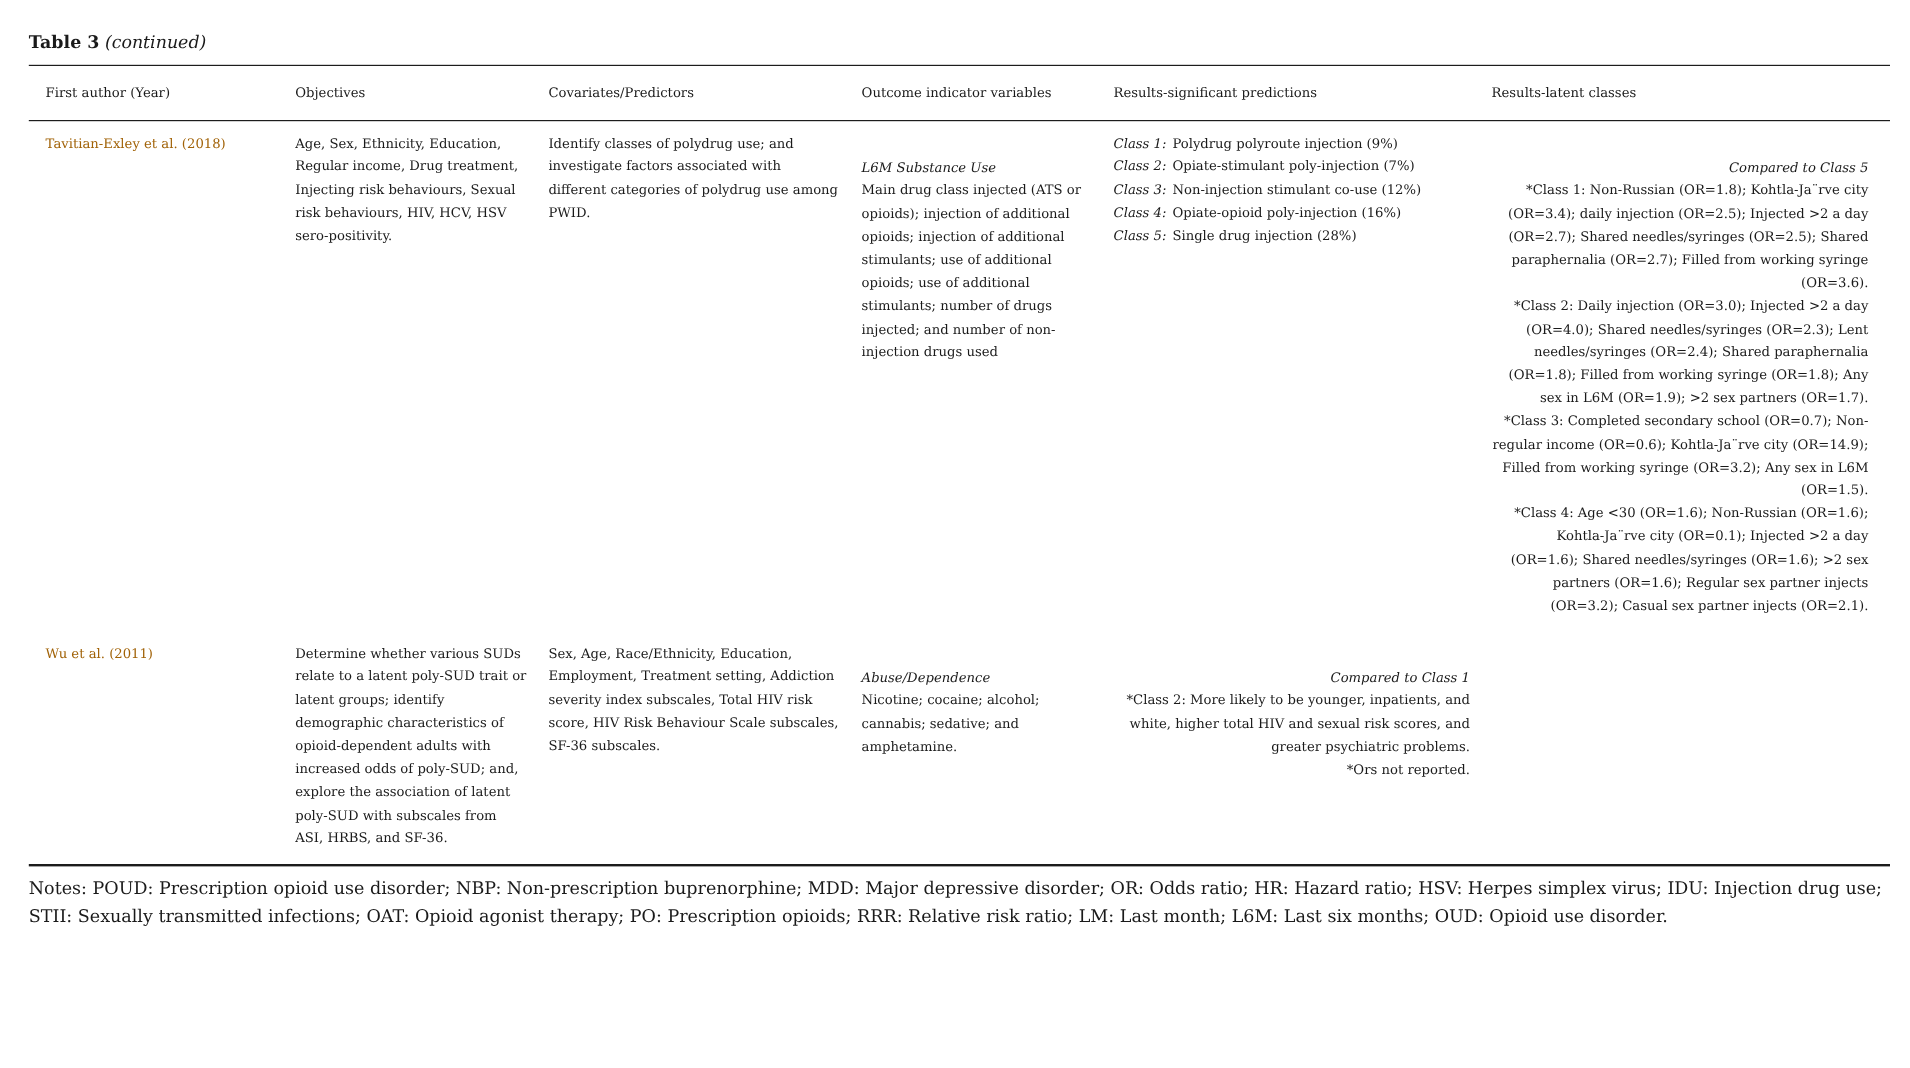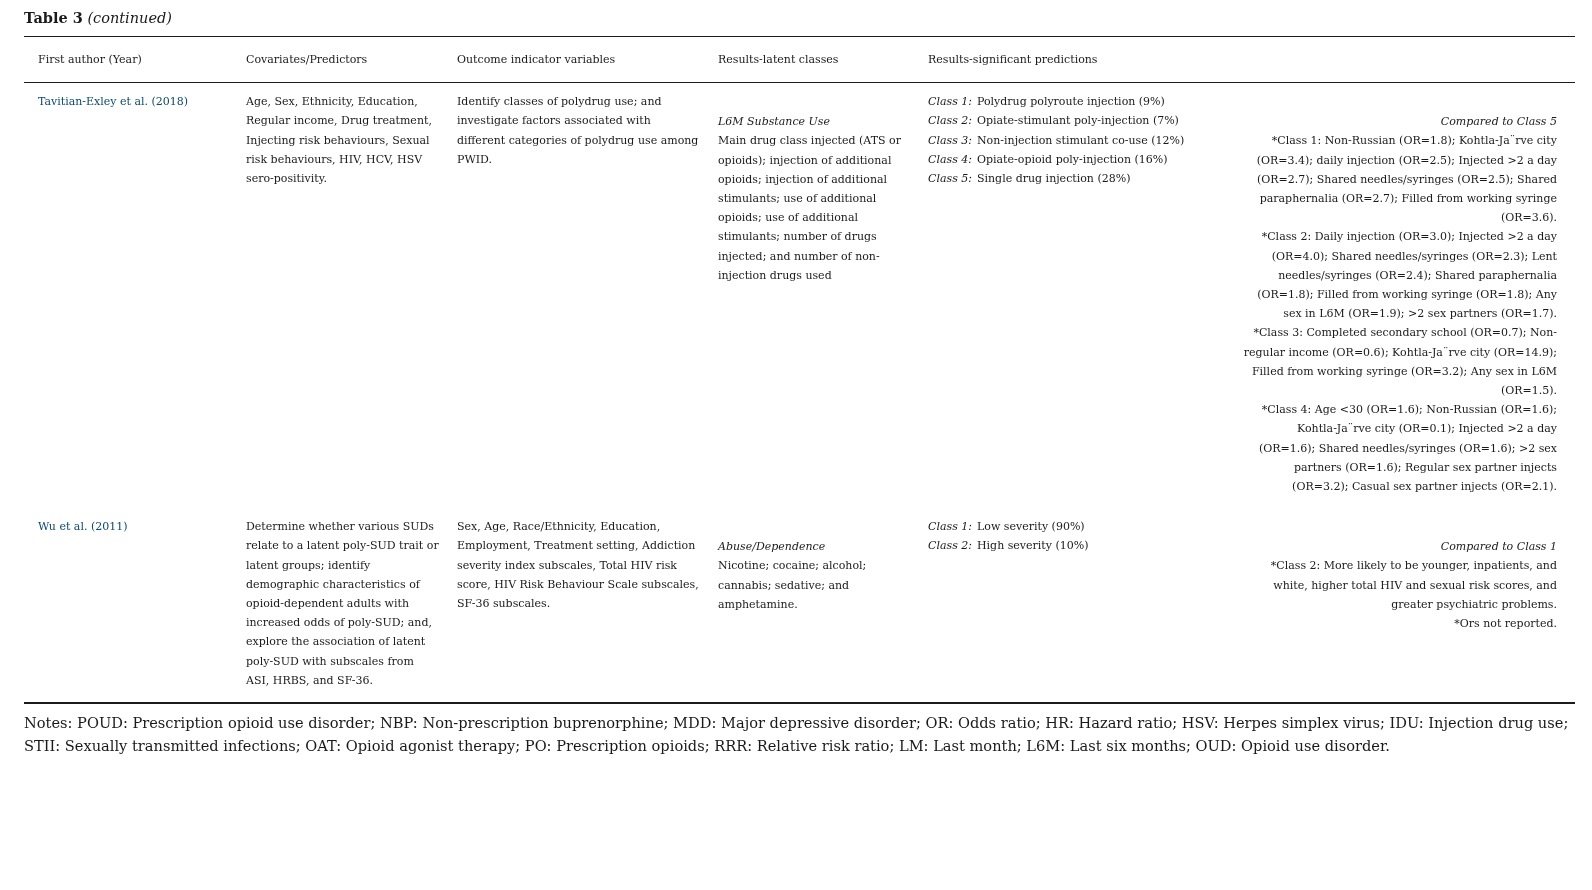--- a/index.html
+++ b/index.html
@@ -7,21 +7,21 @@
     padding: 0;
     background: #ffffff;
     color: #1a1a1a;
     font-family: "DejaVu Serif", "Liberation Serif", serif;
   }
   .page {
     position: relative;
     width: 1592px;
     height: 890px;
     box-sizing: border-box;
-    padding: 9px 17px 0 24px;
+    padding: 27px 17px 0 24px;
     overflow: hidden;
   }
   .table-title {
     font-size: 14.5px;
     line-height: 18px;
     margin-bottom: 9px;
   }
   .table-title .t-bold { font-weight: bold; }
   .table-title .t-ital { font-style: italic; }
 
@@ -44,21 +44,21 @@
     font-size: 11px;
     line-height: 19.2px;
   }
   .thead-row .cell {
     padding-top: 13px;
     padding-bottom: 13px;
   }
   .cell.first { padding-left: 14px; }
 
   .author-link {
-    color: #0c4a6e;
+    color: #a16207;
     text-decoration: none;
     cursor: pointer;
   }
   .lead-ital { font-style: italic; margin-top: 20px; }
   .class-line { display: block; }
   .class-label {
     font-weight: normal;
     font-style: italic;
     margin-right: 5px;
   }
@@ -78,24 +78,25 @@
 
   <div class="table-title">
     <span class="t-bold">Table 3</span>
     <span class="t-ital">(continued)</span>
   </div>
 
   <div class="tbl">
 
     <div class="grid-row thead-row">
       <div class="cell first">First author (Year)</div>
+      <div class="cell">Objectives</div>
       <div class="cell">Covariates/Predictors</div>
       <div class="cell">Outcome indicator variables</div>
+      <div class="cell">Results-significant predictions</div>
       <div class="cell">Results-latent classes</div>
-      <div class="cell">Results-significant predictions</div>
     </div>
 
     <div class="grid-row body-row">
       <div class="cell first">
         <a class="author-link">Tavitian-Exley et al. (2018)</a>
       </div>
       <div class="cell">Age, Sex, Ethnicity, Education, Regular income, Drug treatment, Injecting risk behaviours, Sexual risk behaviours, HIV, HCV, HSV sero-positivity.</div>
       <div class="cell">Identify classes of polydrug use; and investigate factors associated with different categories of polydrug use among PWID.</div>
       <div class="cell">
         <span class="lead-ital" style="display:block">L6M Substance Use</span>
@@ -131,28 +132,20 @@
       <div class="cell first">
         <a class="author-link">Wu et al. (2011)</a>
       </div>
       <div class="cell">Determine whether various SUDs relate to a latent poly-SUD trait or latent groups; identify demographic characteristics of opioid-dependent adults with increased odds of poly-SUD; and, explore the association of latent poly-SUD with subscales from ASI, HRBS, and SF-36.</div>
       <div class="cell">Sex, Age, Race/Ethnicity, Education, Employment, Treatment setting, Addiction severity index subscales, Total HIV risk score, HIV Risk Behaviour Scale subscales, SF-36 subscales.</div>
       <div class="cell">
         <span class="lead-ital" style="display:block">Abuse/Dependence</span>
         <span>Nicotine; cocaine; alcohol; cannabis; sedative; and amphetamine.</span>
       </div>
       <div class="cell">
-        <span class="class-line">
-          <span class="class-label">Class 1:</span><span>Low severity (90%)</span>
-        </span>
-        <span class="class-line">
-          <span class="class-label">Class 2:</span><span>High severity (10%)</span>
-        </span>
-      </div>
-      <div class="cell">
         <span class="lead-ital pred-block">Compared to Class 1</span>
         <span class="pred-block">*Class 2: More likely to be younger, inpatients, and white, higher total HIV and sexual risk scores, and greater psychiatric problems.</span>
         <span class="pred-block">*Ors not reported.</span>
       </div>
     </div>
 
   </div>
 
   <div class="notes">Notes: POUD: Prescription opioid use disorder; NBP: Non-prescription buprenorphine; MDD: Major depressive disorder; OR: Odds ratio; HR: Hazard ratio; HSV: Herpes simplex virus; IDU: Injection drug use; STII: Sexually transmitted infections; OAT: Opioid agonist therapy; PO: Prescription opioids; RRR: Relative risk ratio; LM: Last month; L6M: Last six months; OUD: Opioid use disorder.</div>
 

